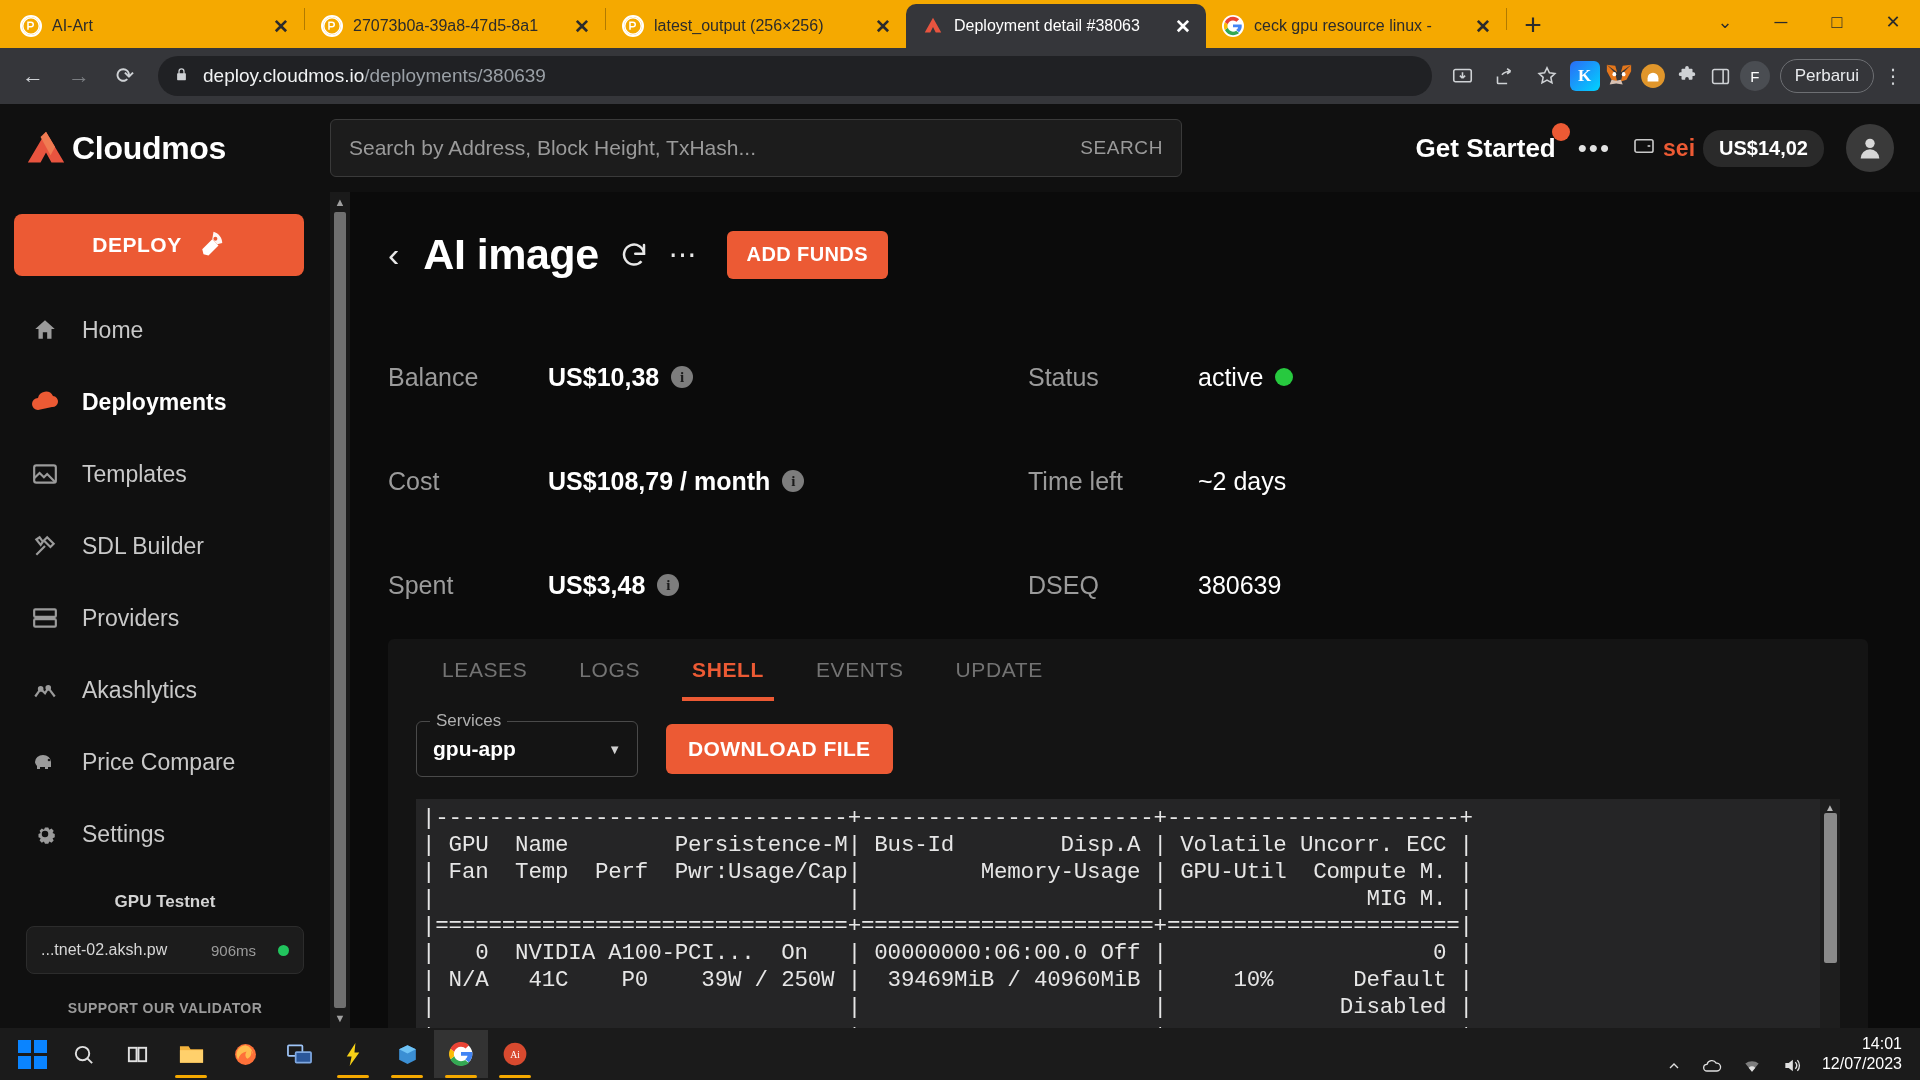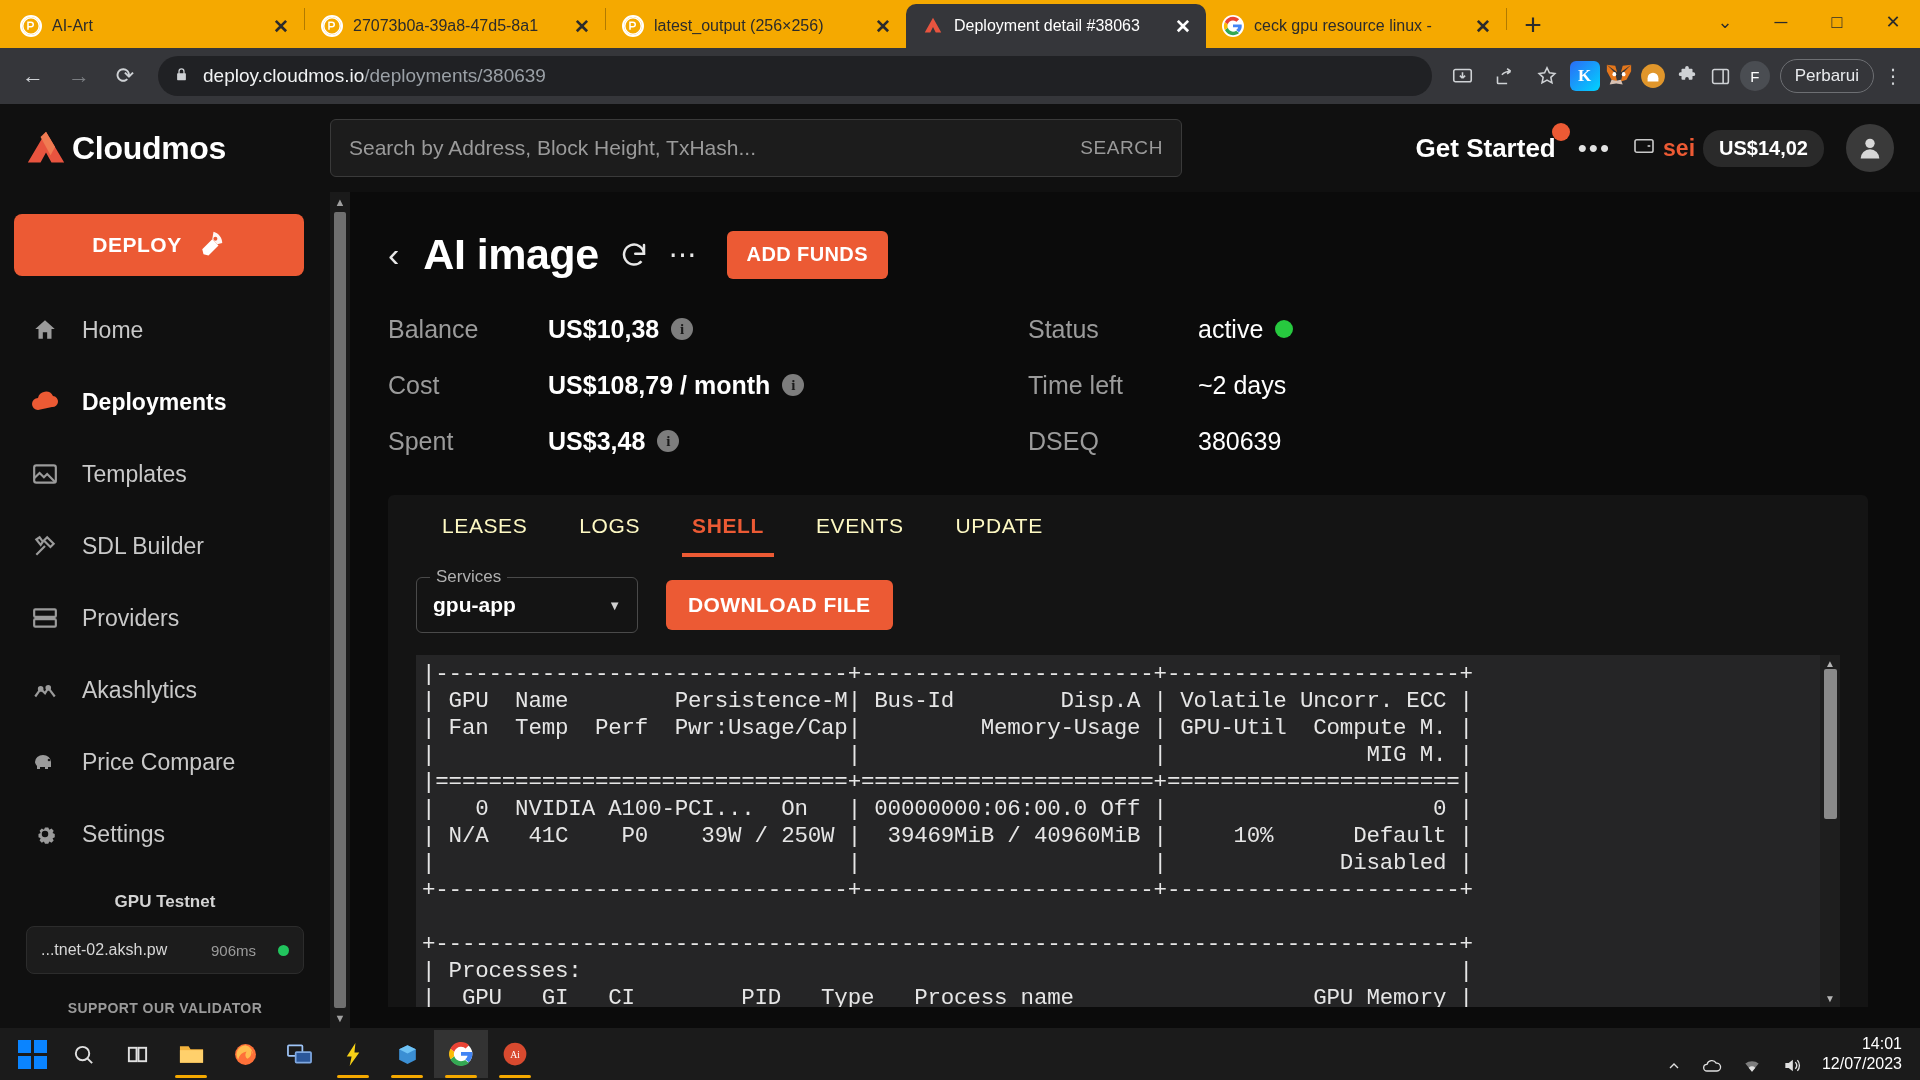--- a/index.html
+++ b/index.html
@@ -148,39 +148,39 @@
   .dots3 { color: #e8e8e8; font-size: 28px; letter-spacing: 2px; }
   .addfunds {
     background: #ec5a34; color: #fff; height: 48px; border-radius: 6px; padding: 0 20px;
     display: flex; align-items: center; font-size: 20px; font-weight: bold; letter-spacing: .4px;
     margin-left: 8px;
   }
 
   .stats { margin-top: 30px; display: flex; }
   .stat-col { display: flex; flex-direction: column; gap: 16px; }
   .stat-col.left { width: 640px; flex: 0 0 640px; }
-  .stat-row { display: flex; align-items: center; height: 40px; }
+  .stat-row { display: flex; align-items: center; height: 40px; margin-top: 48px; }
   .stat-label { color: #9b9b9b; font-size: 25px; width: 160px; flex: 0 0 160px; }
   .stat-label.w2 { width: 170px; flex: 0 0 170px; }
   .stat-value { color: #fff; font-size: 25px; font-weight: bold; display: flex; align-items: center; gap: 12px; }
   .stat-value.normal { font-weight: normal; }
   .info-i {
     width: 22px; height: 22px; border-radius: 50%; background: #7d7d7d; color: #1a1a1a;
     font-size: 15px; font-weight: bold; display: flex; align-items: center; justify-content: center;
     font-family: "Liberation Serif", serif;
   }
   .status-dot { width: 18px; height: 18px; border-radius: 50%; background: #27c93f; }
 
   
   .tabs-row {
     margin-top: 34px; background: #141414; border-radius: 6px 6px 0 0;
     display: flex; align-items: stretch; height: 62px; padding-left: 28px;
   }
   .ptab {
-    display: flex; align-items: center; padding: 0 26px; color: #fef9c3; font-size: 21px;
+    display: flex; align-items: center; padding: 0 26px; color: #737373; font-size: 21px;
     letter-spacing: .6px; position: relative;
   }
   .ptab.active { color: #ec5a34; font-weight: bold; }
   .ptab.active::after {
     content: ""; position: absolute; left: 16px; right: 16px; bottom: 0; height: 4px; background: #ec5a34;
   }
 
   .shell-panel { background: #141414; padding: 20px 28px 0; }
   .svc-row { display: flex; align-items: center; gap: 28px; }
   .select-wrap { position: relative; width: 222px; }

